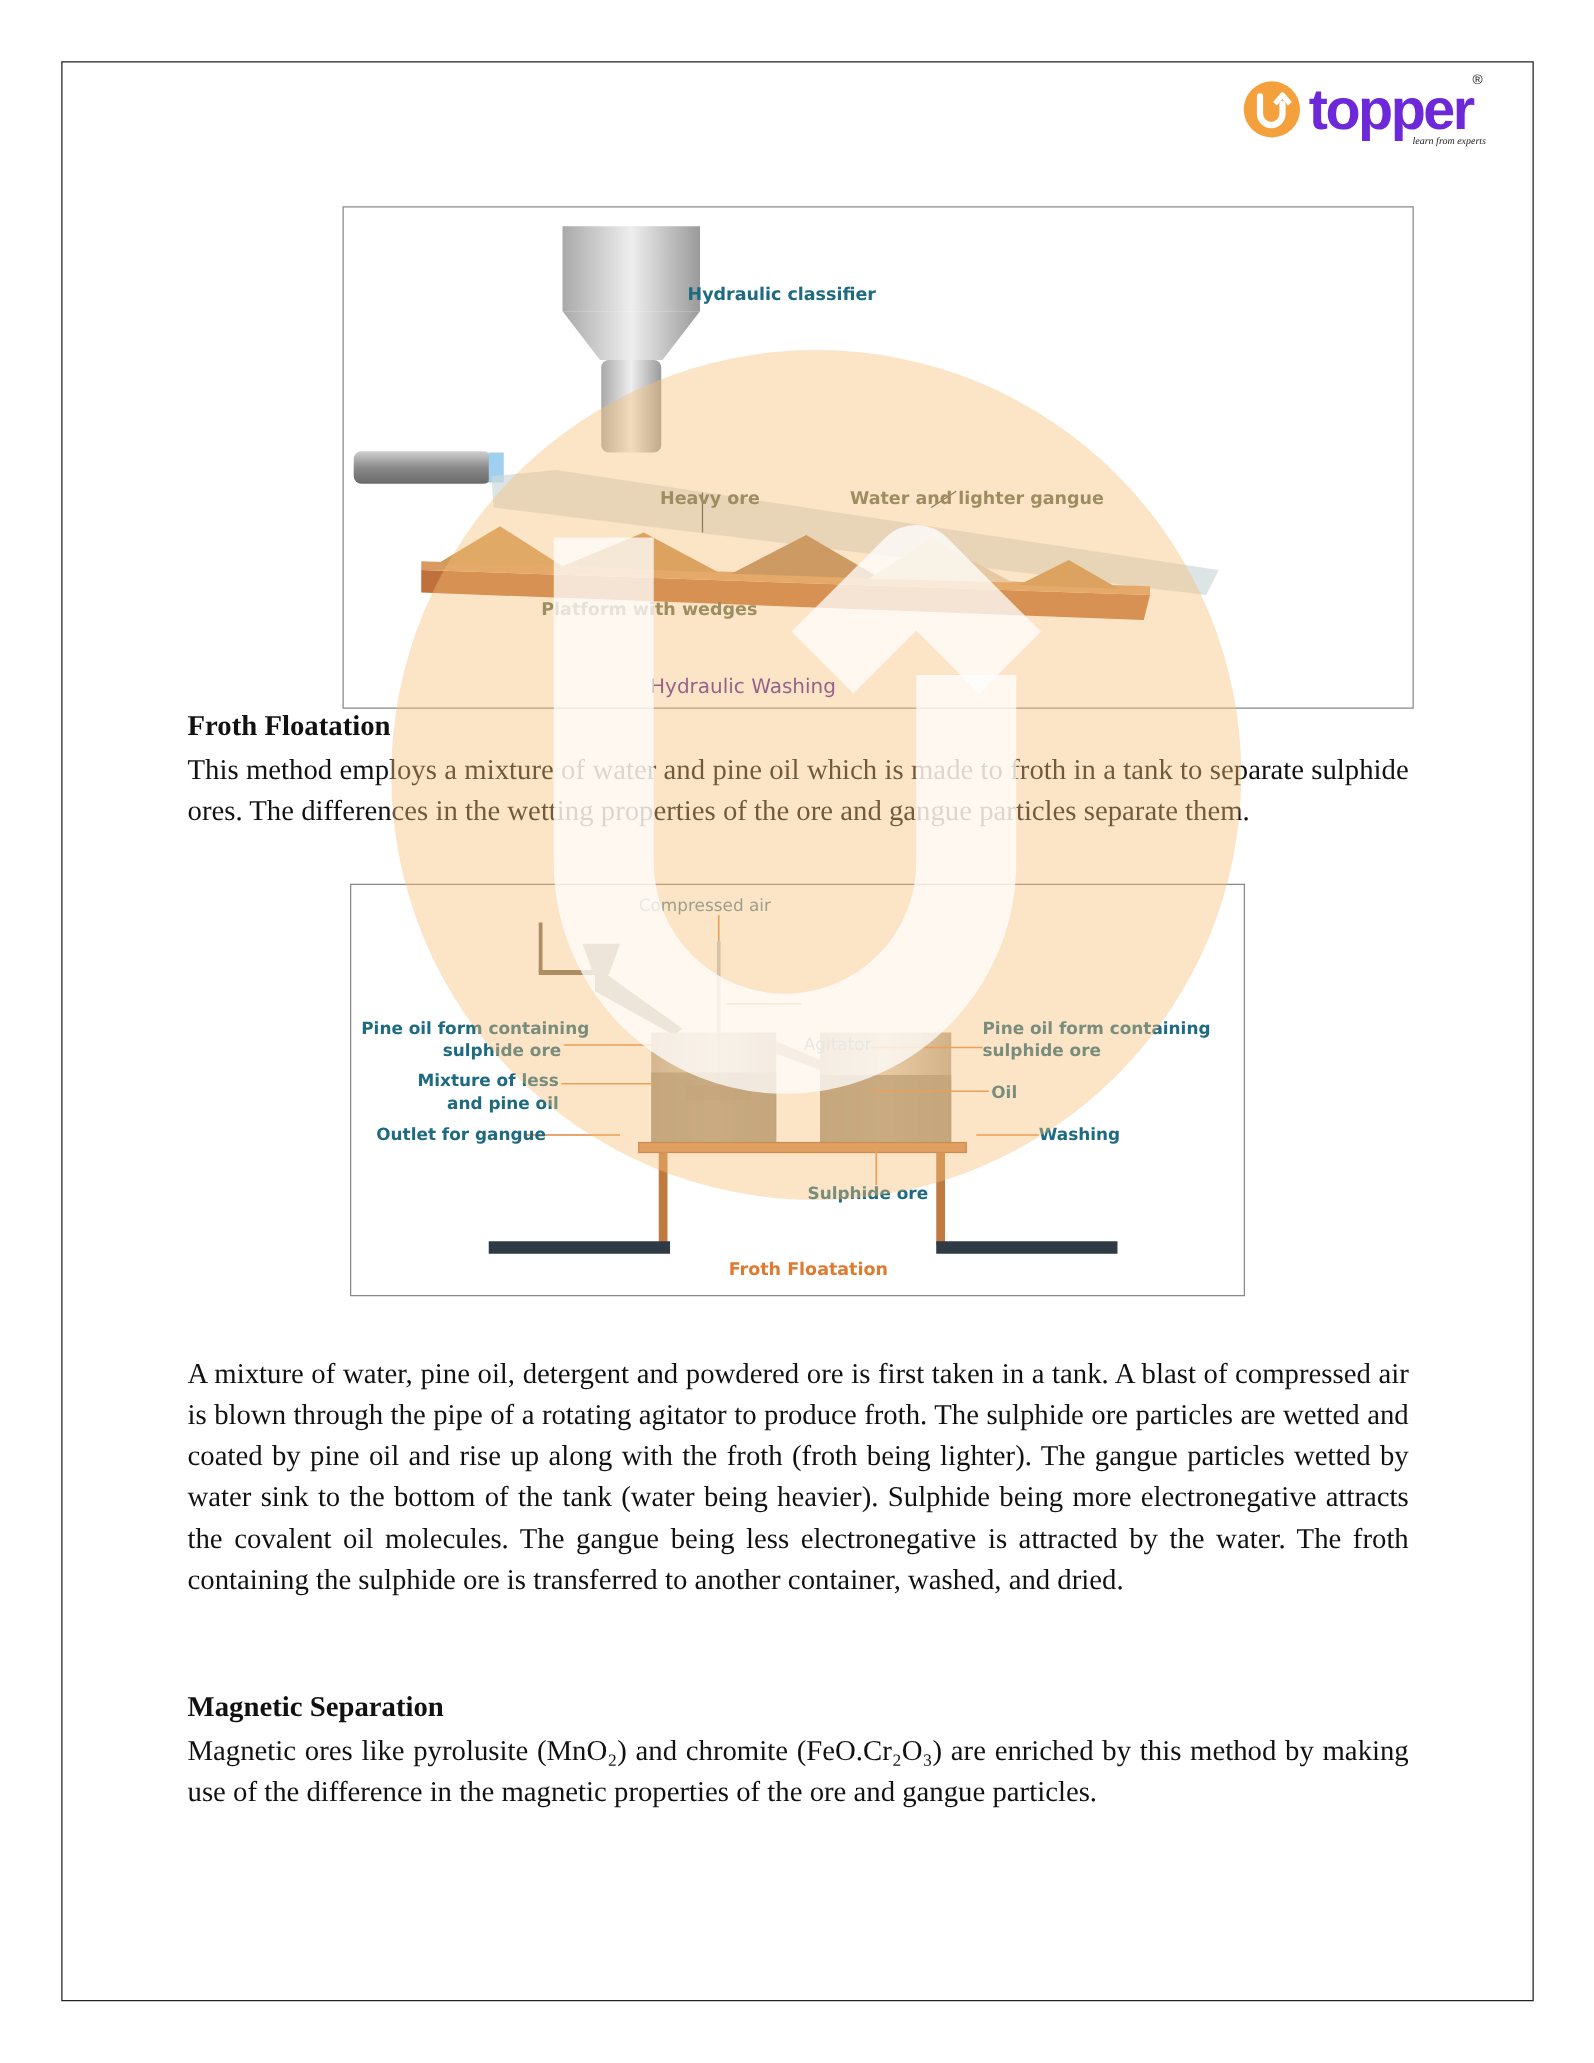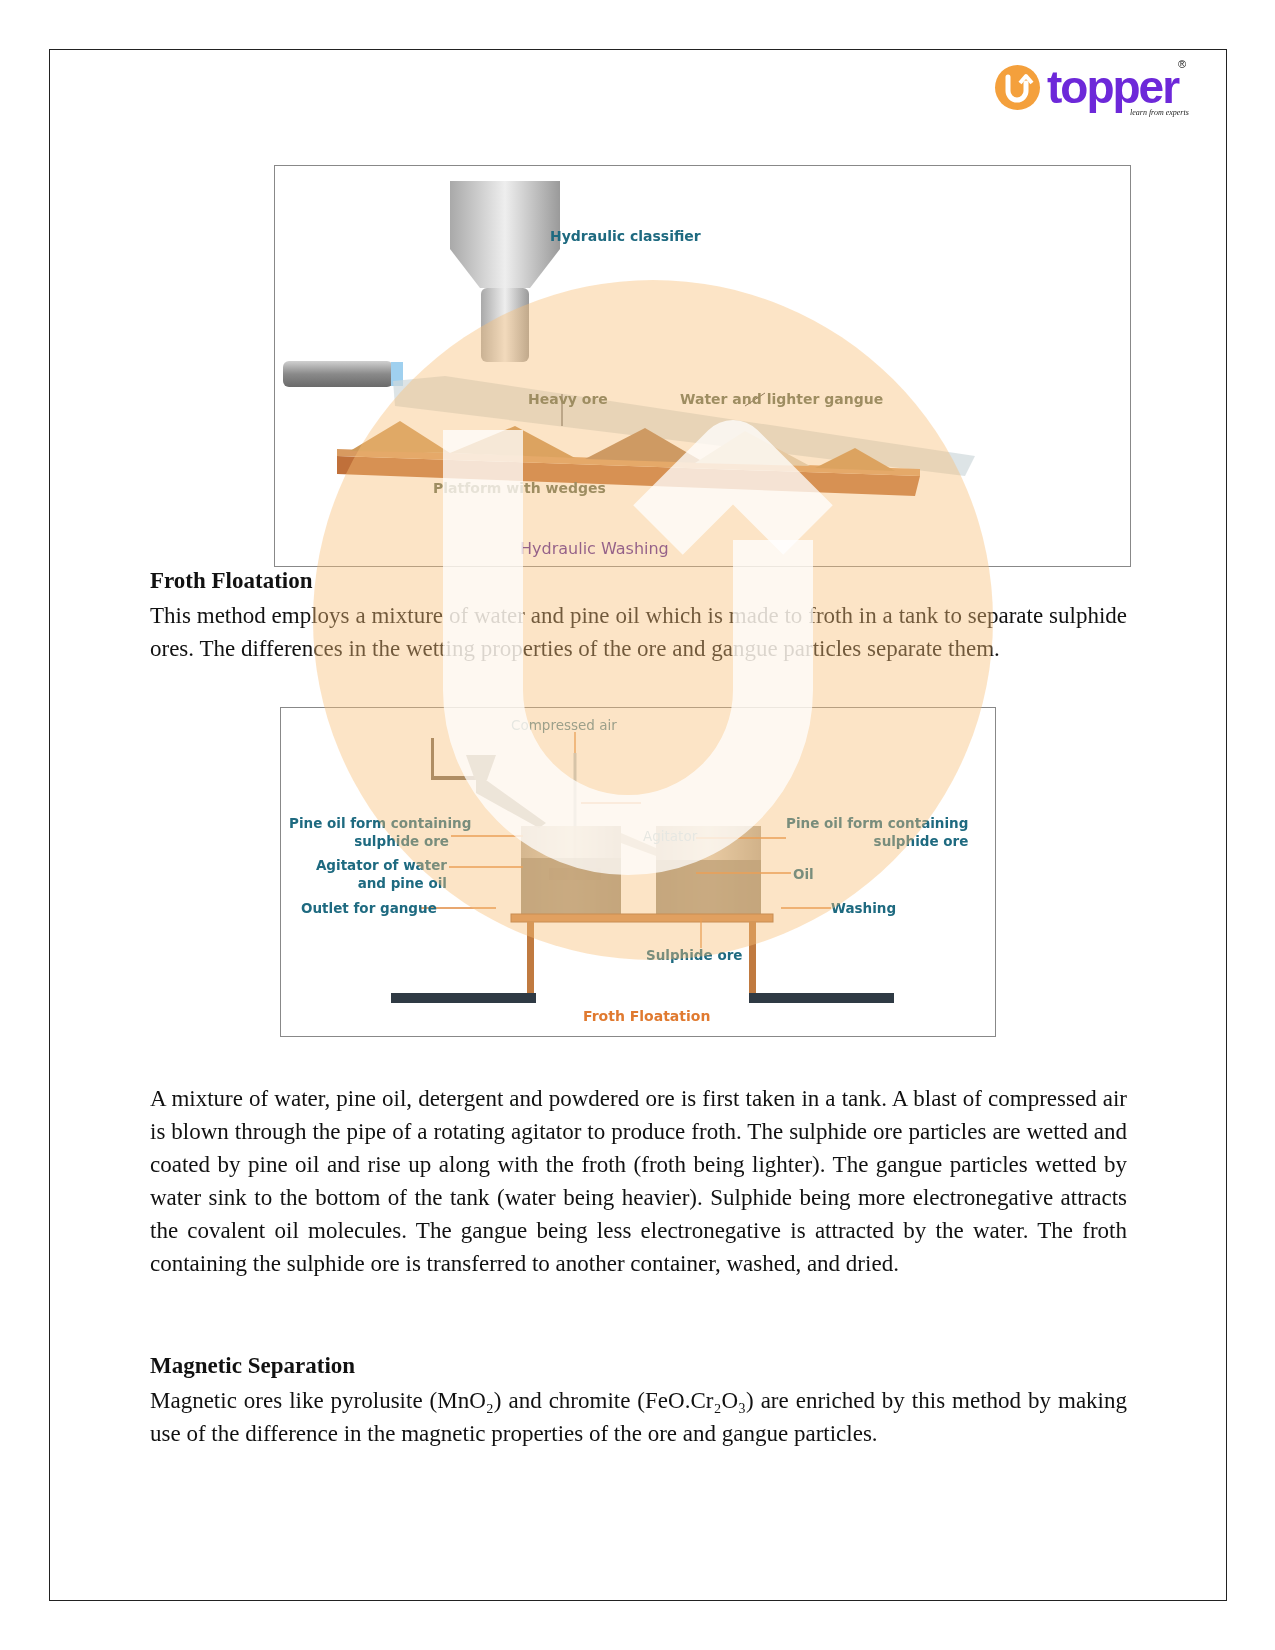--- a/index.html
+++ b/index.html
@@ -11,21 +11,21 @@
   .logo-text{position:absolute;left:52px;top:2px;font-family:"Liberation Sans",sans-serif;font-weight:bold;font-size:46px;letter-spacing:-2px;color:#6d28d9;}
   .logo-reg{position:absolute;left:183px;top:0;font-family:"Liberation Sans",sans-serif;font-size:11px;}
   .logo-tag{position:absolute;left:135px;top:50px;font-family:"Liberation Serif",serif;font-style:italic;font-size:8px;color:#222;}
   .figure{position:absolute;border:1.5px solid #888;background:#fff;box-sizing:border-box;overflow:hidden;}
   .fig1{left:274px;top:145px;width:857px;height:402px;margin-top:20px;}
   .fig2{left:280px;top:707px;width:716px;height:330px;}
   .lbl{position:absolute;font-family:"DejaVu Sans",sans-serif;font-weight:bold;font-size:14px;white-space:nowrap;}
   .lbl.teal{color:#1e6a80;}
   .lbl.olive{color:#5d6a52;}
   .lbl.cap{color:#4c1d95;font-weight:normal;font-size:16px;}
-  .lbl2{position:absolute;font-family:"DejaVu Sans",sans-serif;font-size:13.5px;color:#1e6a80;white-space:nowrap;line-height:18px;text-align:right;}
+  .lbl2{position:absolute;font-family:"DejaVu Sans",sans-serif;font-size:13.5px;color:#1e6a80;white-space:nowrap;line-height:18px;}
   .lbl2.grey{color:#5a8a98;font-weight:normal;}
   .lbl2.b{font-weight:bold;}
   .lbl2.r{text-align:right;}
   .cap2{position:absolute;font-family:"DejaVu Sans",sans-serif;font-size:14px;color:#e07a30;font-weight:bold;white-space:nowrap;}
   .heading{position:absolute;left:150px;font-weight:bold;font-size:23px;}
   .para{position:absolute;left:150px;width:977px;font-size:23px;line-height:33px;text-align:justify;}
   .watermark{position:absolute;left:313px;top:280px;width:680px;height:680px;border-radius:50%;background:rgba(247,190,120,0.42);pointer-events:none;}
   .wm-u{position:absolute;pointer-events:none;}
 </style>
 </head>
@@ -136,21 +136,21 @@
       <line x1="420" y1="210" x2="420" y2="240"></line>
     </g>
   </svg>
   <span class="lbl2 grey" style="left:230px;top:8px;">Compressed air</span>
   <span class="lbl2 grey" style="left:362px;top:86px;margin-top:33px;">Agitator</span>
   <span class="lbl2 b r" style="left:8px;top:106px;width:160px;">
     <span>Pine oil form containing</span><br>
     <span>sulphide ore</span>
   </span>
   <span class="lbl2 b r" style="left:8px;top:148px;width:158px;">
-    <span>Agitator of water</span><br>
+    <span>Mixture of less</span><br>
     <span>and pine oil</span>
   </span>
   <span class="lbl2 b" style="left:20px;top:191px;">Outlet for gangue</span>
   <span class="lbl2 b" style="left:505px;top:106px;">
     <span>Pine oil form containing</span><br>
     <span>sulphide ore</span>
   </span>
   <span class="lbl2 b" style="left:512px;top:157px;">Oil</span>
   <span class="lbl2 b" style="left:550px;top:191px;">Washing</span>
   <span class="lbl2 b" style="left:365px;top:238px;">Sulphide ore</span>

